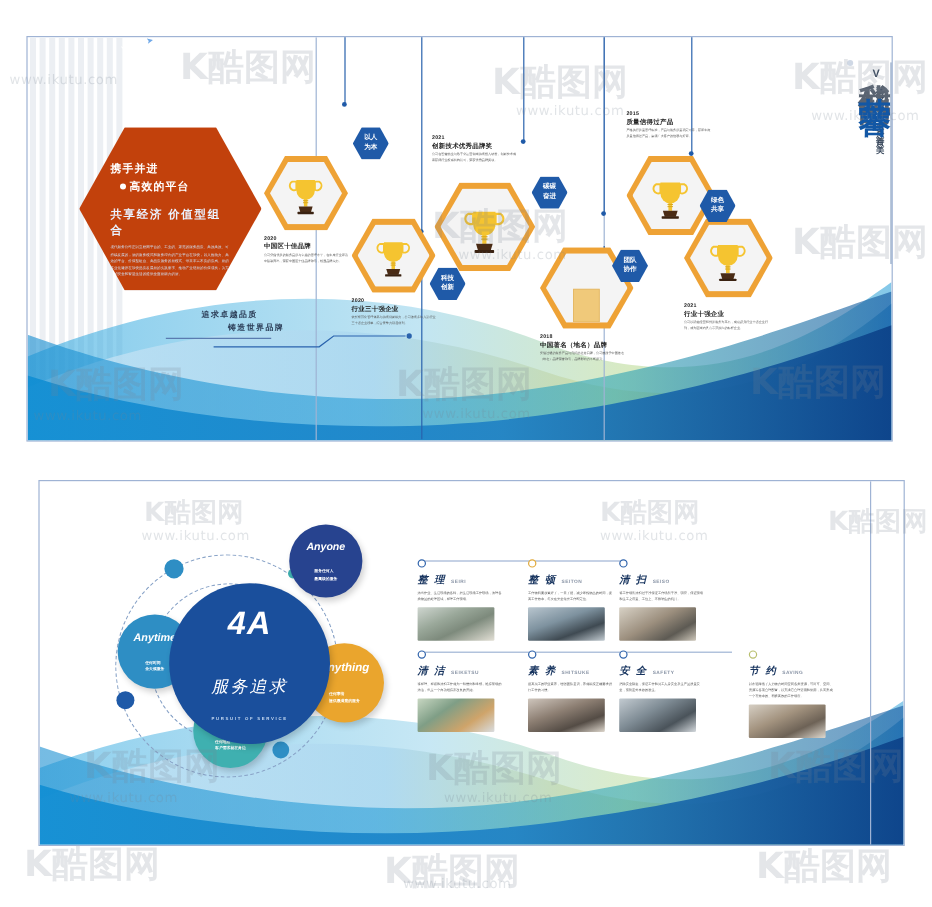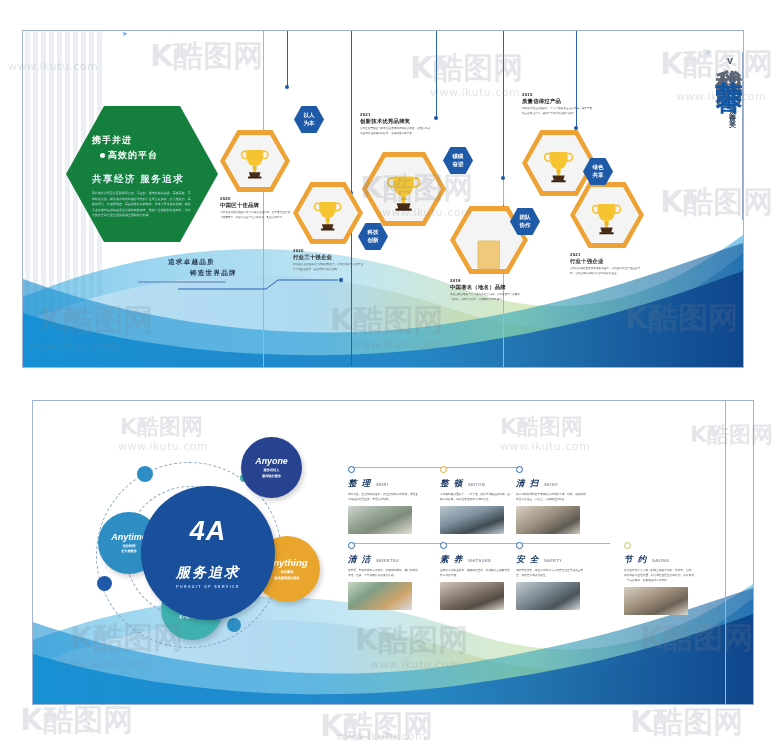--- a/index.html
+++ b/index.html
@@ -35,21 +35,21 @@
   .waves { position: absolute; left: 0; right: 0; bottom: 0; height: 140px; }
   .waves svg { display: block; width: 100%; height: 100%; }
 
   
   .stripes { position:absolute; left:0; top:0; width:96px; height:100%; }
   .stripes svg { width:100%; height:100%; display:block; }
 
   
   .hex-main {
     position: absolute; left: 66px; top: 106px; width: 152px; height: 136px;
-    background: #15803d;
+    background: #c2410c;
     clip-path: polygon(25% 0%, 75% 0%, 100% 50%, 75% 100%, 25% 100%, 0% 50%);
     filter: drop-shadow(2px 3px 4px rgba(0,0,0,.22));
     z-index: 14;
   }
   .hex-main-inner { padding: 28px 26px 0 26px; color: #fff; }
   .hm-l1 { font-size: 9px; font-weight: 700; letter-spacing: 1px; }
   .hm-l2 { font-size: 9px; font-weight: 700; letter-spacing: 1px; margin-top:2px; padding-left:8px;}
   .hm-dot { display:inline-block; width:5px; height:5px; background:#fff; border-radius:50%; vertical-align:middle; margin-right:3px;}
   .hm-l3 { font-size: 9.5px; font-weight: 700; letter-spacing: 1.5px; margin-top: 11px; color:#eaf2ff;}
   .hm-body { font-size: 2.9px; line-height: 1.9; margin-top: 5px; color: #cfe0f5; letter-spacing:.1px;}
@@ -114,26 +114,26 @@
   .slogan svg { position:absolute; left:-30px; top:14px; }
 
   
   .brand { position: absolute; left: 78px; top: 424px; z-index: 20;}
   .brand .en { font-size: 2.8px; line-height: 1.95; color:#5a6a82; letter-spacing:.3px;}
   .brand .cn { font-size: 13px; font-weight: 700; color:#16335e; letter-spacing: 4px; margin-top:4px;}
   .brand .rule { width: 78px; height: 2px; background:#2a5596; margin-top: 6px;}
 
   
   .circ { position:absolute; border-radius:50%; display:flex; flex-direction:column;
-          align-items:center; justify-content:center; color:#fff; text-align:center; z-index:18;
-          box-shadow: 2px 3px 5px rgba(0,0,0,.18); }
+          align-items:center; justify-content:center; color:#fff; z-index:18;
+          box-shadow: 2px 3px 5px rgba(0,0,0,.18); gap: 12px; }
   .circ .lbl { font-weight:700; font-style: italic; }
   .circ .sub { font-size: 3.2px; line-height:1.65; margin-top:2px; font-weight:700;}
   .c-4a .n { font-size: 27px; font-weight: 800; font-style:italic; letter-spacing:1px; line-height:1;}
-  .c-4a .cn { font-size: 14px; font-weight: 700; font-style:italic; letter-spacing:2px; margin-top:19px;}
+  .c-4a .cn { font-size: 14px; font-weight: 400; font-style:italic; letter-spacing:2px; margin-top:19px;}
   .c-4a .en { font-size: 3.6px; font-weight:700; letter-spacing:1.4px; margin-top:3px; color:#c9dcf3;}
   .dashring { position:absolute; border:1px dashed #8aa4c8; border-radius:50%; z-index:10;}
   .dot-s { position:absolute; border-radius:50%; z-index:17; }
 
   
   .s7-badge {
     position:absolute; border-radius:50%; background:#1a4f9c; color:#fff; z-index:22;
     display:flex; flex-direction:column; align-items:center; justify-content:center;
     border: 3px solid #fff; box-shadow: 0 0 0 1.5px #c8d8ee, 2px 3px 6px rgba(0,0,0,.2);
   }
@@ -235,21 +235,21 @@
   <div class="conn-dot" style="left:349px; top:191px;"></div>
   <div class="conn-dot" style="left:434px; top:116px;"></div>
   <div class="conn-dot" style="left:501px; top:176px;"></div>
   <div class="conn-dot" style="left:574px; top:126px;"></div>
   <div class="conn-dot" style="left:349px; top:220px;"></div>
 
   <div class="hex-main">
     <div class="hex-main-inner">
       <div class="hm-l1">携手并进</div>
       <div class="hm-l2"><span class="hm-dot"></span><span>高效的平台</span></div>
-      <div class="hm-l3">共享经济  服务追求</div>
+      <div class="hm-l3">共享经济  价值型组合</div>
       <div class="hm-body">现代服务公司正以互联网平台的、工业的、规范的服务品质、高效高效、可持续发展的，新的服务模式和服务理念的产业平台在加快，以入推动力、高效的平台、价值型组合、高品质服务的新模式、带来丰富本质的质感。新的工业化建设在加快品质发展新的实践需求、推动产业链新的价值成长，为方方的安全和智慧生活的提供全面新能力的新。</div>
     </div>
   </div>
   <div class="plane" style="z-index:15;">➤</div>
   <div class="plane2" style="z-index:15;">➤</div>
 
   <div id="awards-layer">
       <div class="hex-tr" style="left: 220px; top: 130px; width: 70px; height: 62px;">
         <div class="ring">
           <svg class="trophy" width="29.4" height="32.928000000000004" viewBox="0 0 60 68">

